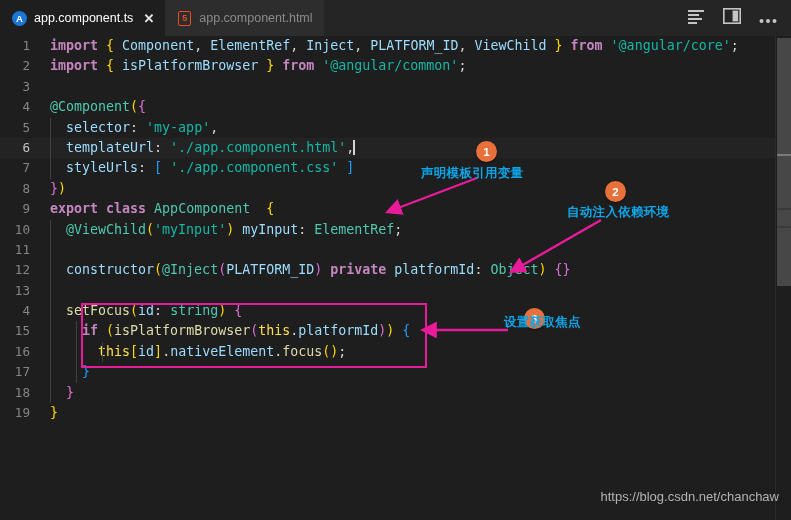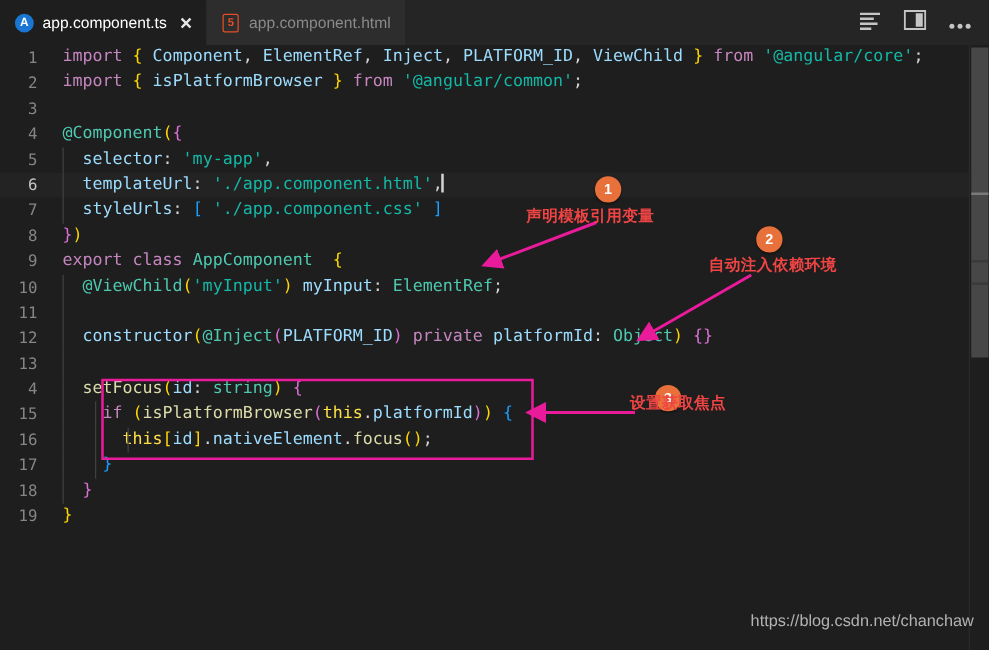--- a/index.html
+++ b/index.html
@@ -132,21 +132,21 @@
 
   
   .ig {
     position: absolute;
     top: 0; bottom: 0;
     width: 1px;
     background: #404040;
   }
 
   
-  .k   { color: #c586c0; }   
+  .k   { color: #c586c0; font-weight: bold; }   
   .cls { color: #4ec9b0; }   
   .id  { color: #9cdcfe; }   
   .fn  { color: #dcdcaa; }   
   .str { color: #14b8a6; }   
   .pn  { color: #d4d4d4; }   
   .br1 { color: #ffd700; }
   .br2 { color: #da70d6; }
   .br3 { color: #179fff; }
   .kb  { color: #fde047; }   
 
@@ -200,21 +200,21 @@
     background: #e8703a;
     color: #ffffff;
     font-family: "Liberation Sans", sans-serif;
     font-size: 11.5px;
     font-weight: bold;
     display: flex; align-items: center; justify-content: center;
     box-shadow: 0 1px 2px rgba(0,0,0,.55);
   }
   .anno-text {
     position: absolute;
-    color: #ef4444;
+    color: #0ea5e9;
     font-family: Liberation Sans, sans-serif;
     font-size: 12.5px;
     font-weight: bold;
     white-space: nowrap;
     letter-spacing: .3px;
   }
   .hl-box {
     position: absolute;
     border: 2px solid #ea1b9b;
     box-sizing: border-box;

